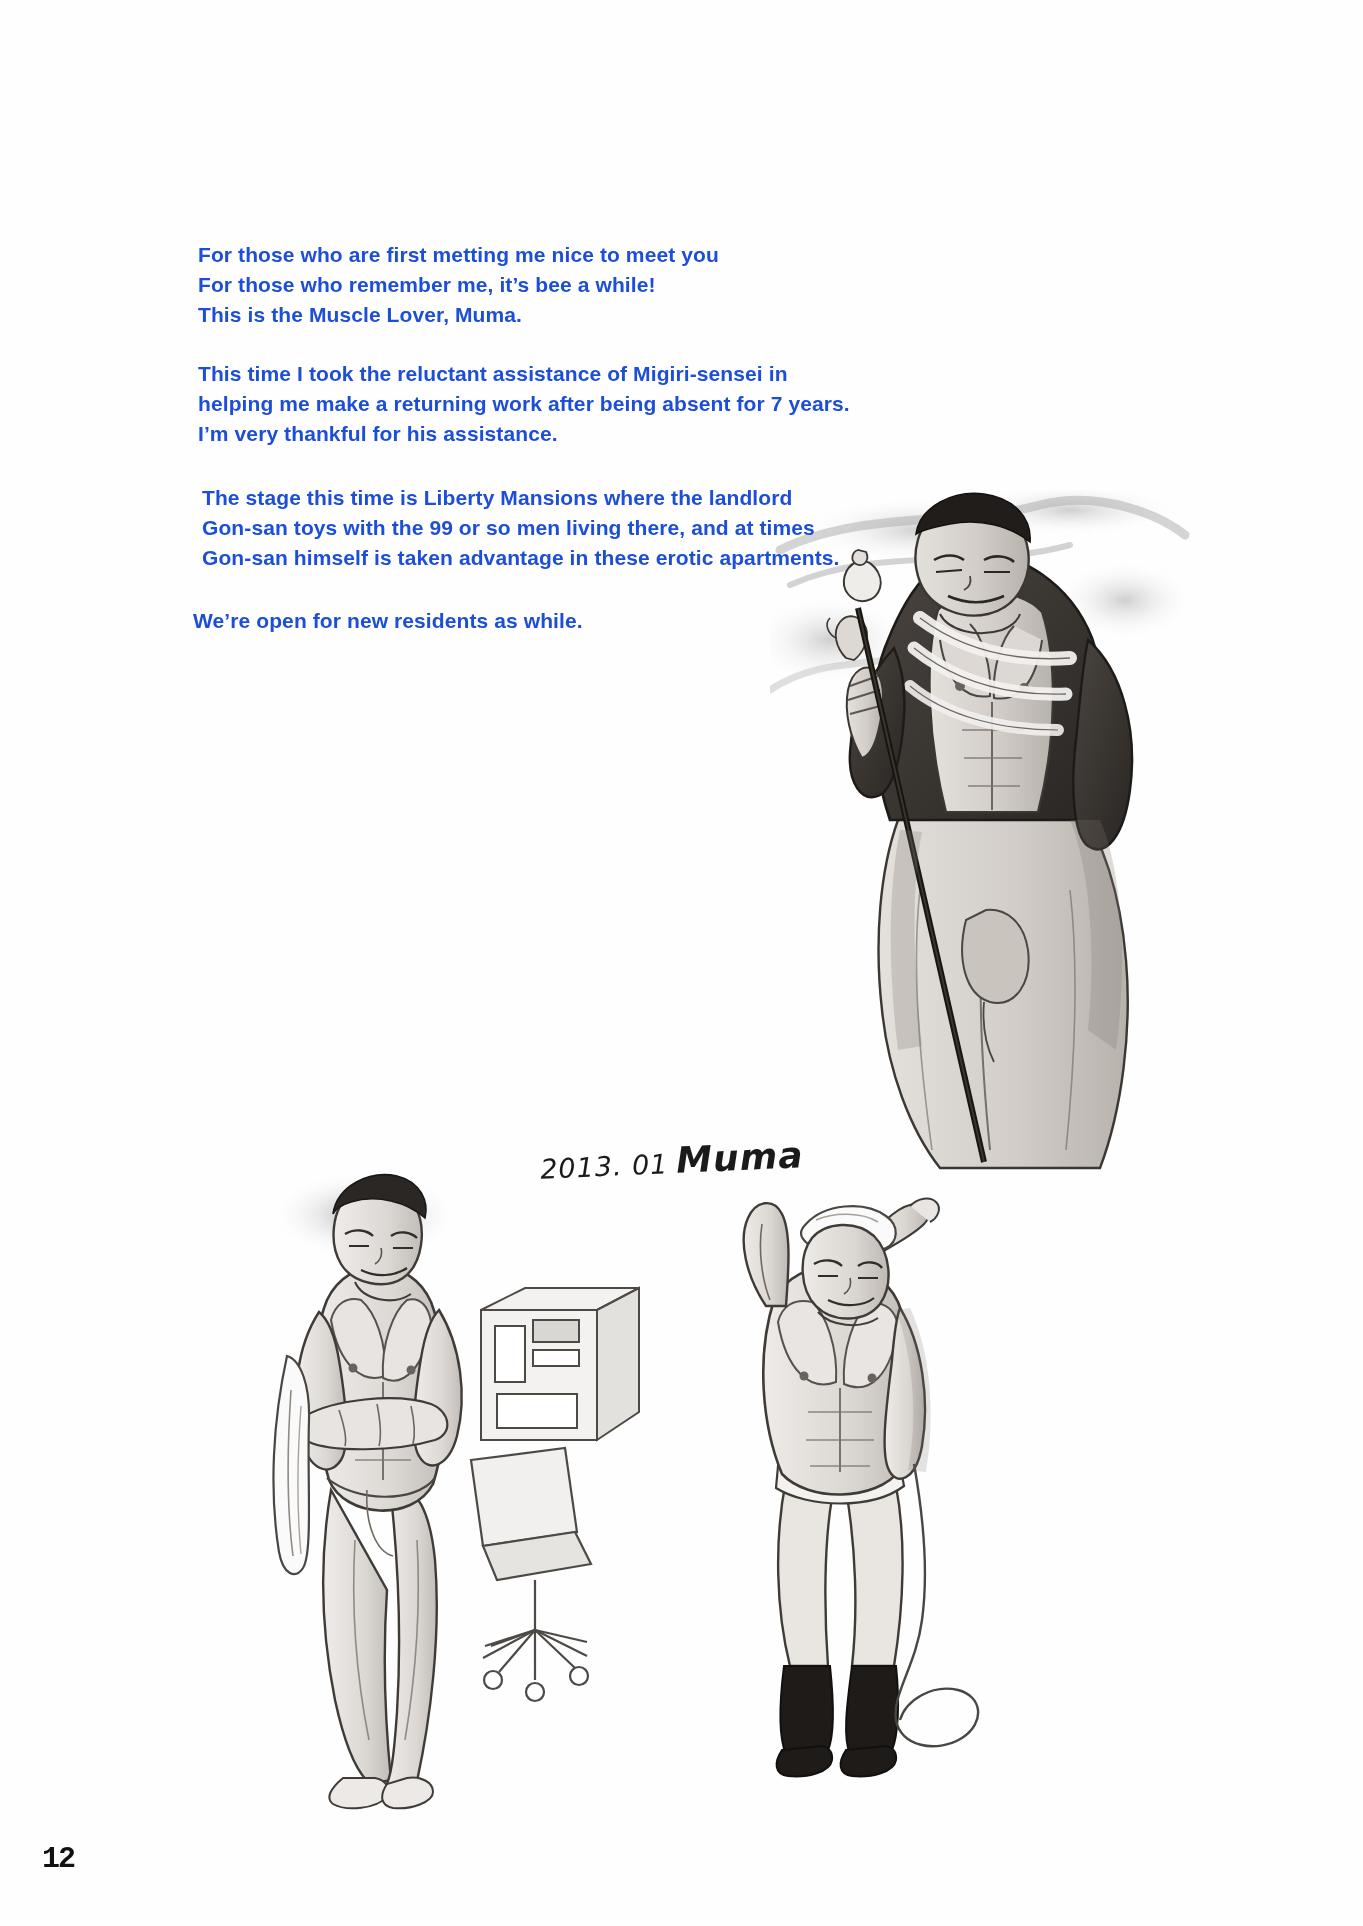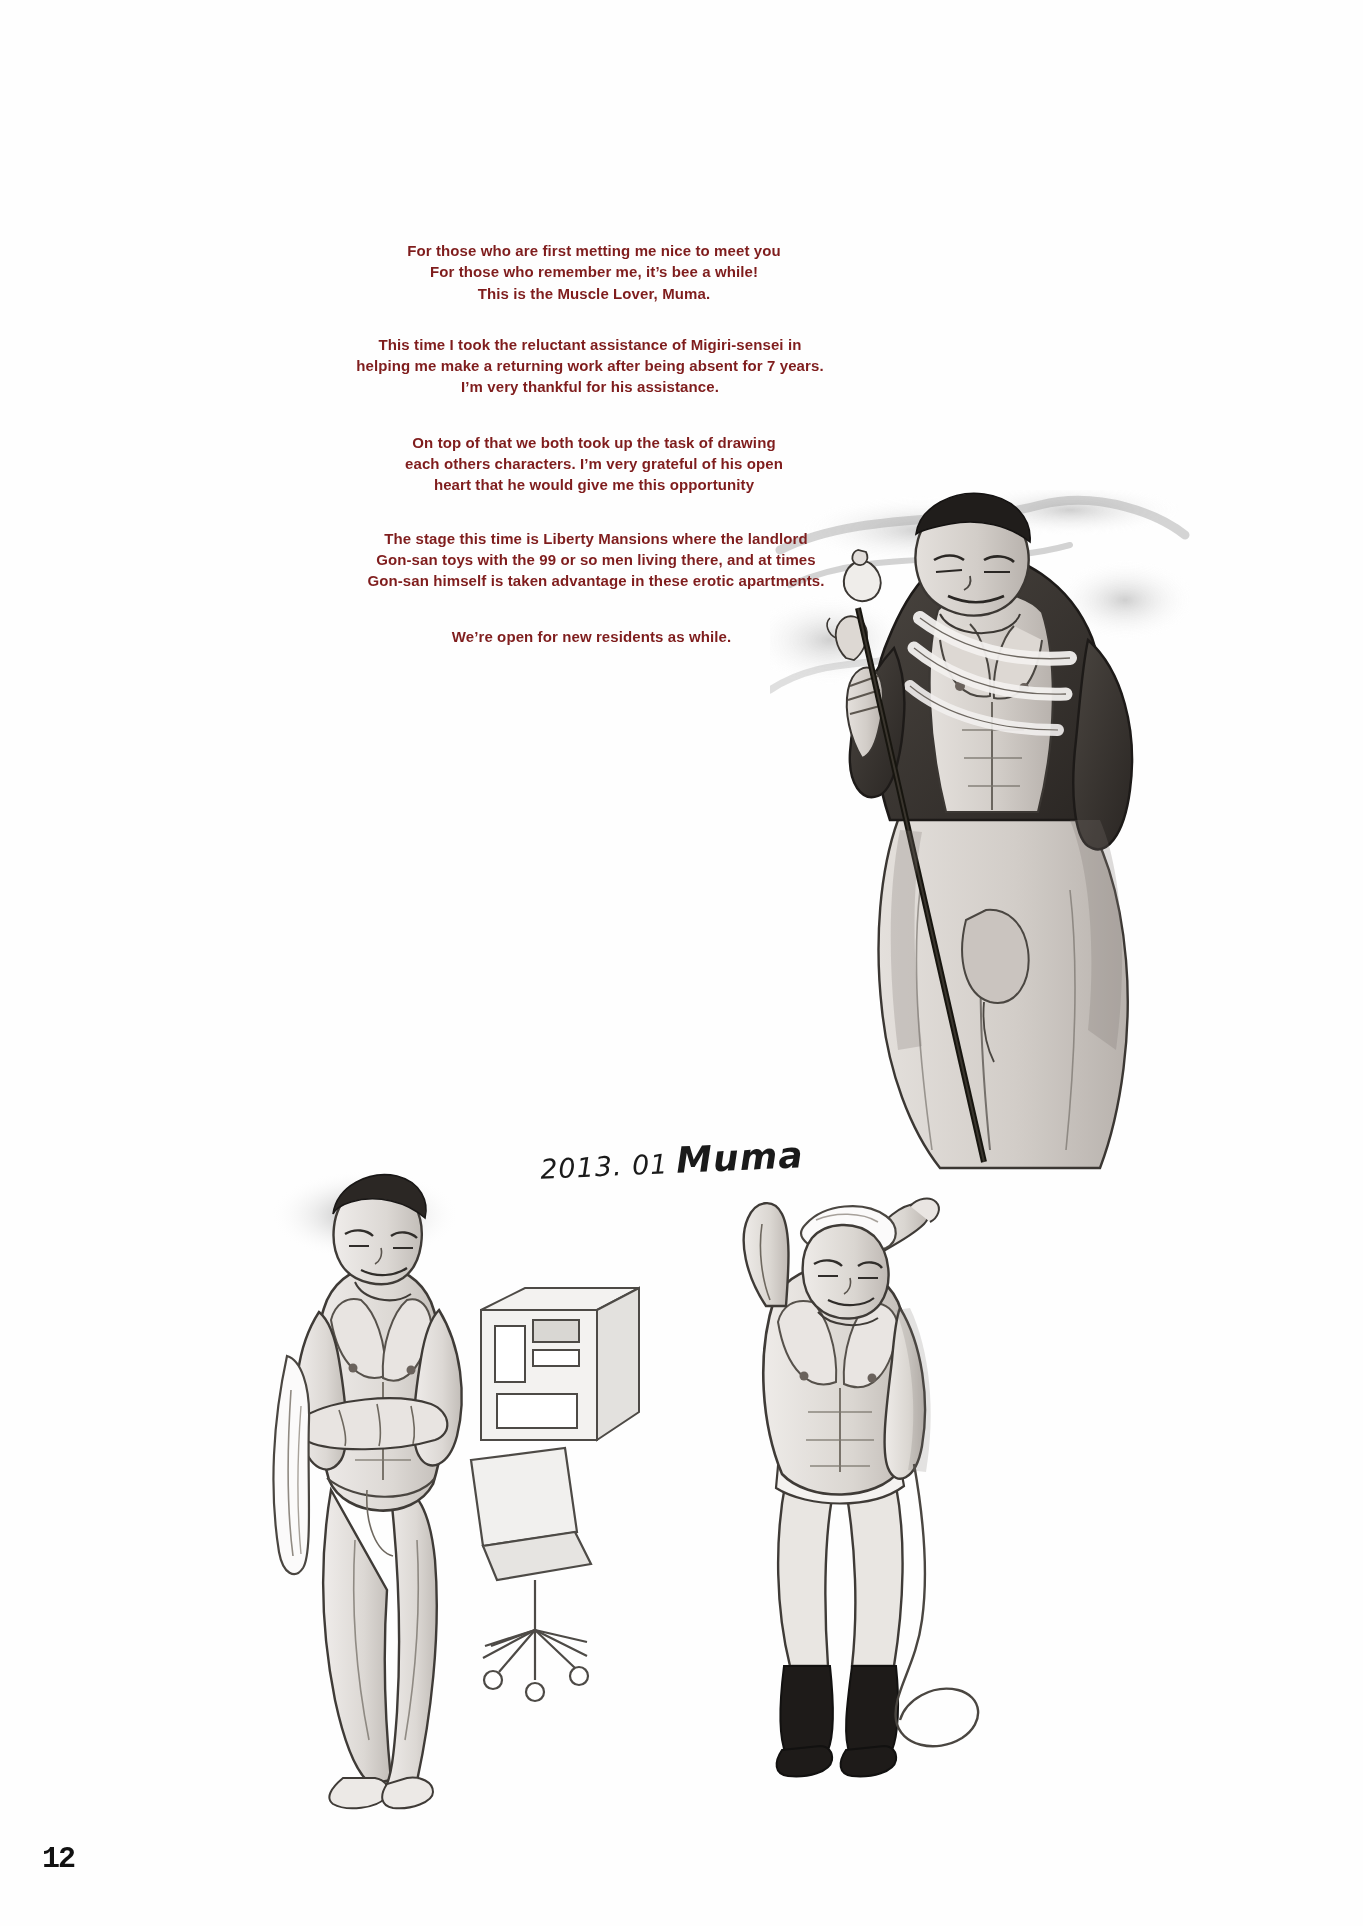--- a/index.html
+++ b/index.html
@@ -21,34 +21,33 @@
     inset: 0;
     background: #fefefe;
   }
 
   
   .afterword {
     position: absolute;
     left: 190px;
     top: 240px;
     width: 800px;
-    font-size: 15px;
+    font-size: 21px;
     font-weight: bold;
     line-height: 1.42;
     letter-spacing: 0.1px;
-    color: #7f1d1d;
+    color: #1d4ed8;
     z-index: 5;
-    text-align: center;
   }
   .para {
     margin: 0 0 30px 0;
     white-space: pre-line;
   }
   .para.p1 { margin-left: 8px; }
-  .para.p2 { margin-left: 0; margin-bottom: 34px; }
+  .para.p2 { margin-left: 8px; margin-bottom: 34px; }
   .para.p3 { margin-left: 8px; margin-bottom: 32px; }
   .para.p4 { margin-left: 12px; margin-bottom: 34px; }
   .para.p5 { margin-left: 3px; margin-bottom: 32px; }
   .para.p6 { margin-left: 3px; margin-bottom: 0; }
 
   
   .signature {
     position: absolute;
     left: 540px;
     top: 1140px;
@@ -206,23 +205,20 @@
     </svg>
   </div>
 
   <div class="afterword">
     <p class="para p1">For those who are first metting me nice to meet you
 For those who remember me, it’s bee a while!
 This is the Muscle Lover, Muma.</p>
     <p class="para p2">This time I took the reluctant assistance of Migiri-sensei in
 helping me make a returning work after being absent for 7 years.
 I’m very thankful for his assistance.</p>
-    <p class="para p3">On top of that we both took up the task of drawing
-each others characters.  I’m very grateful of his open
-heart that he would give me this opportunity</p>
     <p class="para p4">The stage this time is Liberty Mansions where the landlord
 Gon-san toys with the 99 or so men living there, and at times
 Gon-san himself is taken advantage in these erotic apartments.</p>
     <p class="para p6">We’re open for new residents as while.</p>
   </div>
 
   <div class="signature">
     <span class="year">2013. 01</span><span class="name">Muma</span>
   </div>
 

